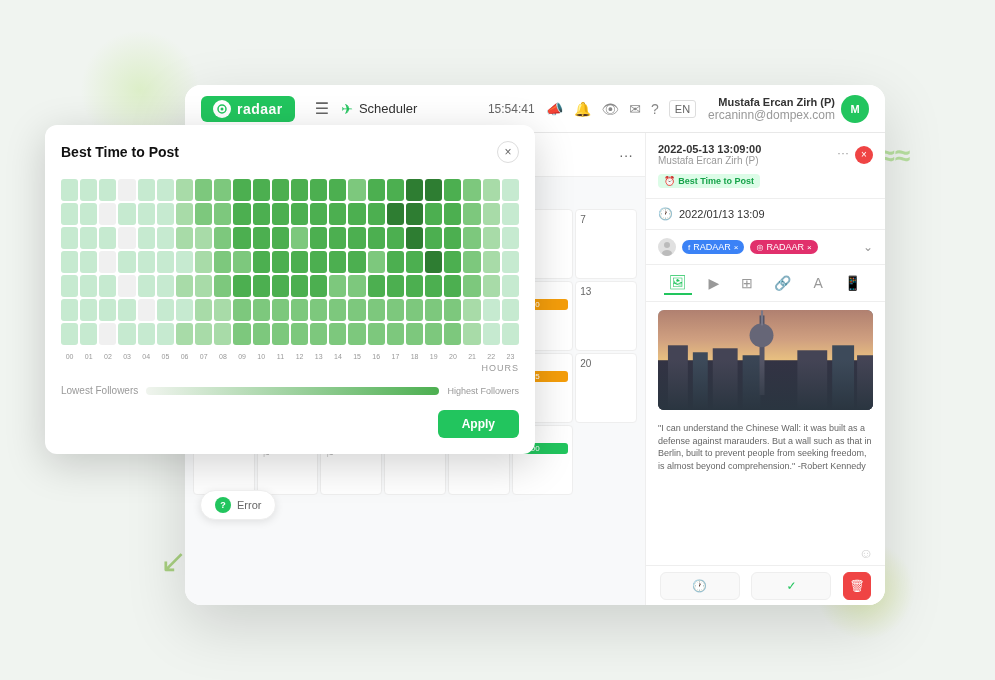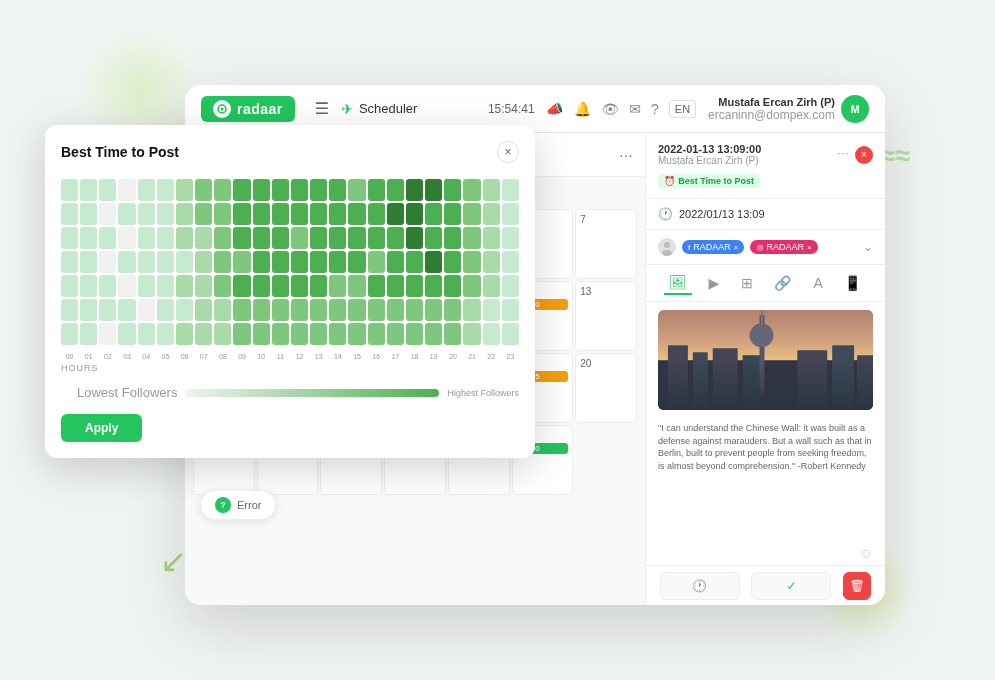--- a/index.html
+++ b/index.html
@@ -555,21 +555,21 @@
       grid-template-columns: repeat(24, 1fr);
       gap: 2px;
       margin-top: 6px;
     }
     .btp-hour-label {
       font-size: 7px;
       color: #999;
       text-align: center;
     }
     .btp-hours-title {
-      text-align: left;
+      text-align: right;
       font-size: 9px;
       color: #999;
       margin-top: 3px;
       letter-spacing: 1px;
     }
 
     
     .btp-legend {
       margin-top: 12px;
       display: flex;
@@ -577,33 +577,32 @@
       gap: 0;
     }
     .btp-legend-bar {
       flex: 1;
       height: 8px;
       background: linear-gradient(to right, #f0f4ee, #4caf50);
       border-radius: 4px;
       margin: 0 8px;
     }
     .btp-legend-low {
-      font-size: 13px;
+      font-size: 10px;
       color: #999;
-      margin-left: 16px;
     }
     .btp-legend-high {
       font-size: 9px;
       color: #999;
     }
 
     
     .btp-footer {
       display: flex;
-      justify-content: flex-start;
+      justify-content: flex-end;
       margin-top: 14px;
     }
     .btp-apply-btn {
       background: #22c55e;
       color: #fff;
       border: none;
       border-radius: 6px;
       padding: 7px 24px;
       font-size: 12px;
       font-weight: 600;
@@ -820,21 +819,21 @@
             <div style="font-size:8px; background:#22c55e; color:#fff; border-radius:3px; padding:1px 3px; margin-bottom:1px;">23:00</div>
           </div>
         </div>
       </div>
     </div>
 
     <div class="right-panel">
       <div class="right-panel-header">
         <div class="rph-top">
           <div>
-            <div class="rph-date">2022-01-13 13:09:00</div>
+            <div class="rph-date">2022-05-13 13:09:00</div>
             <div class="rph-user">Mustafa Ercan Zirh (P)</div>
           </div>
           <div class="rph-icons">
             <span class="rph-icon">···</span>
             <div class="rph-close">×</div>
           </div>
         </div>
         <div class="best-time-badge">
           <span>⏰</span>
           <span>Best Time to Post</span>

